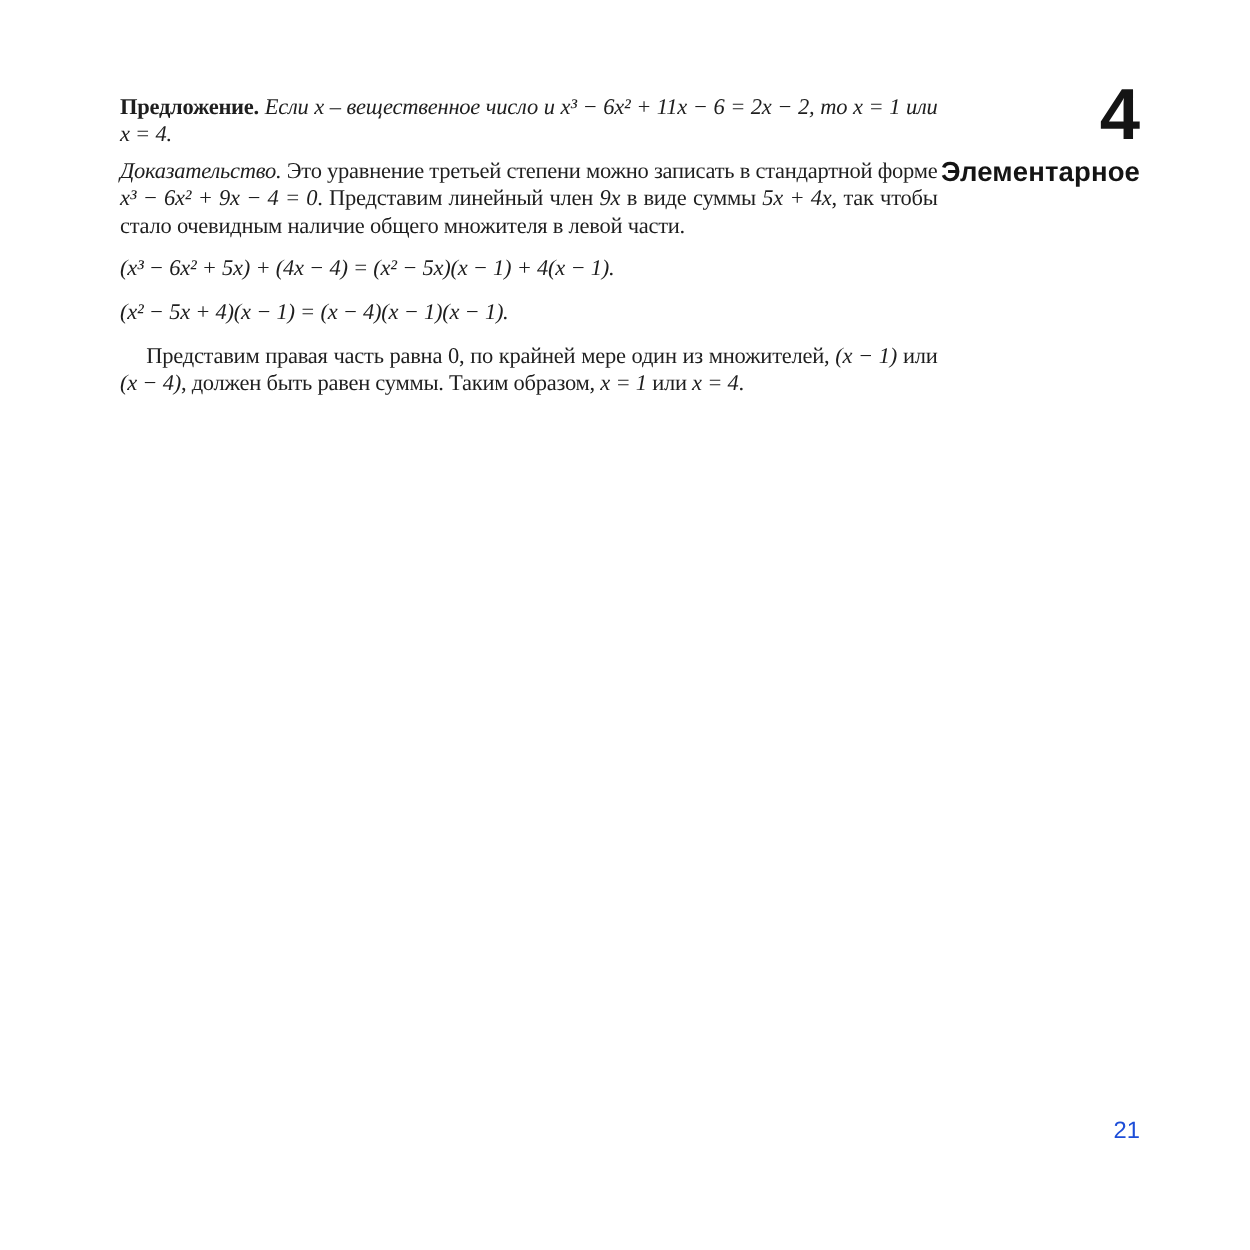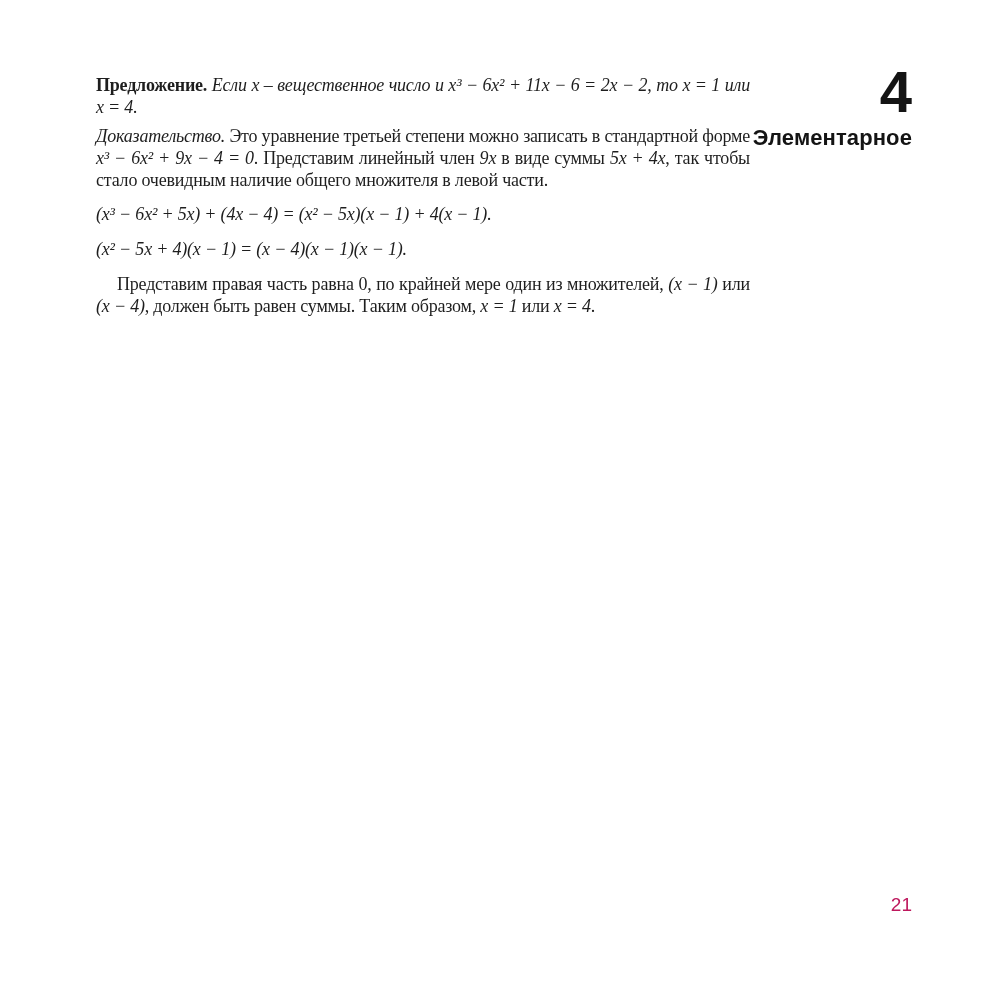--- a/index.html
+++ b/index.html
@@ -72,21 +72,21 @@
     margin-top: 7px;
     letter-spacing: 0.1px;
     margin-left: 36px;
   }
   .page-number {
     position: absolute;
     top: 894px;
     right: 73px;
     font-family: "Liberation Sans", sans-serif;
     font-size: 19px;
-    color: #be185d;
+    color: #1d4ed8;
   }
 </style>
 </head>
 <body>
 
 <div class="page">
 
   <main class="content">
 
     <p class="para"><span class="lead-bold">Предложение.</span><span class="italic-run"><span> Если x – вещественное число и </span><span class="math">x³ − 6x² + 11x − 6 = 2x − 2</span><span>, то x = 1 или x = 4.</span></span></p>

